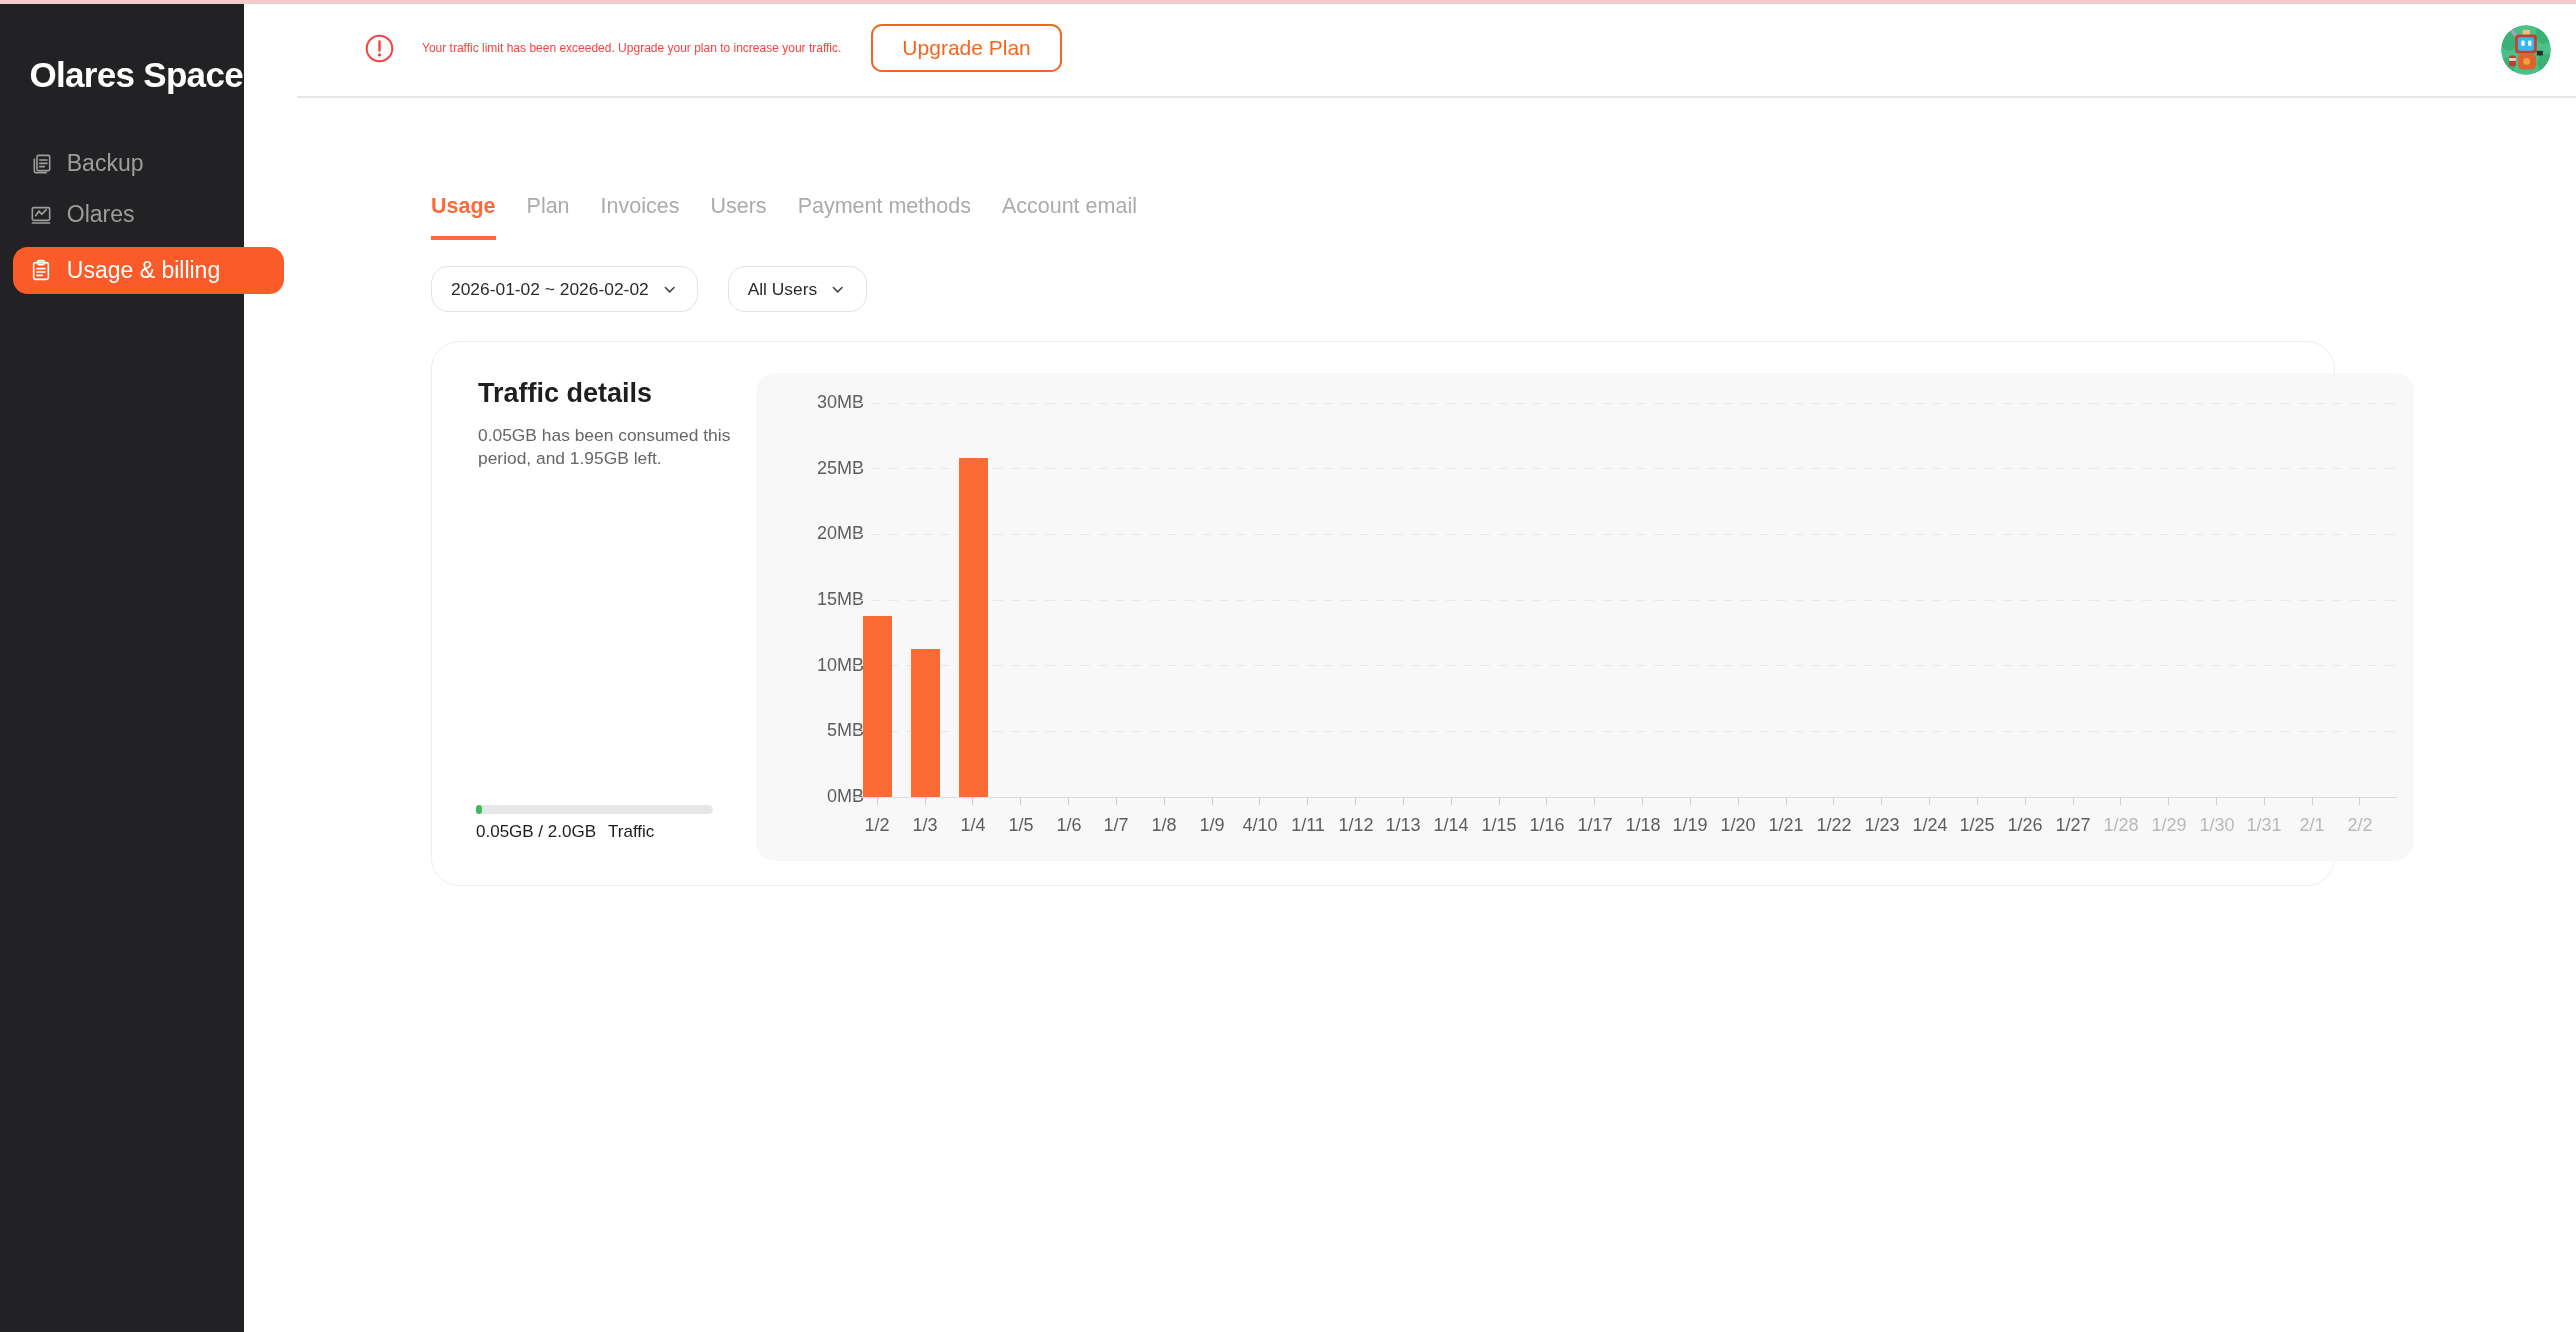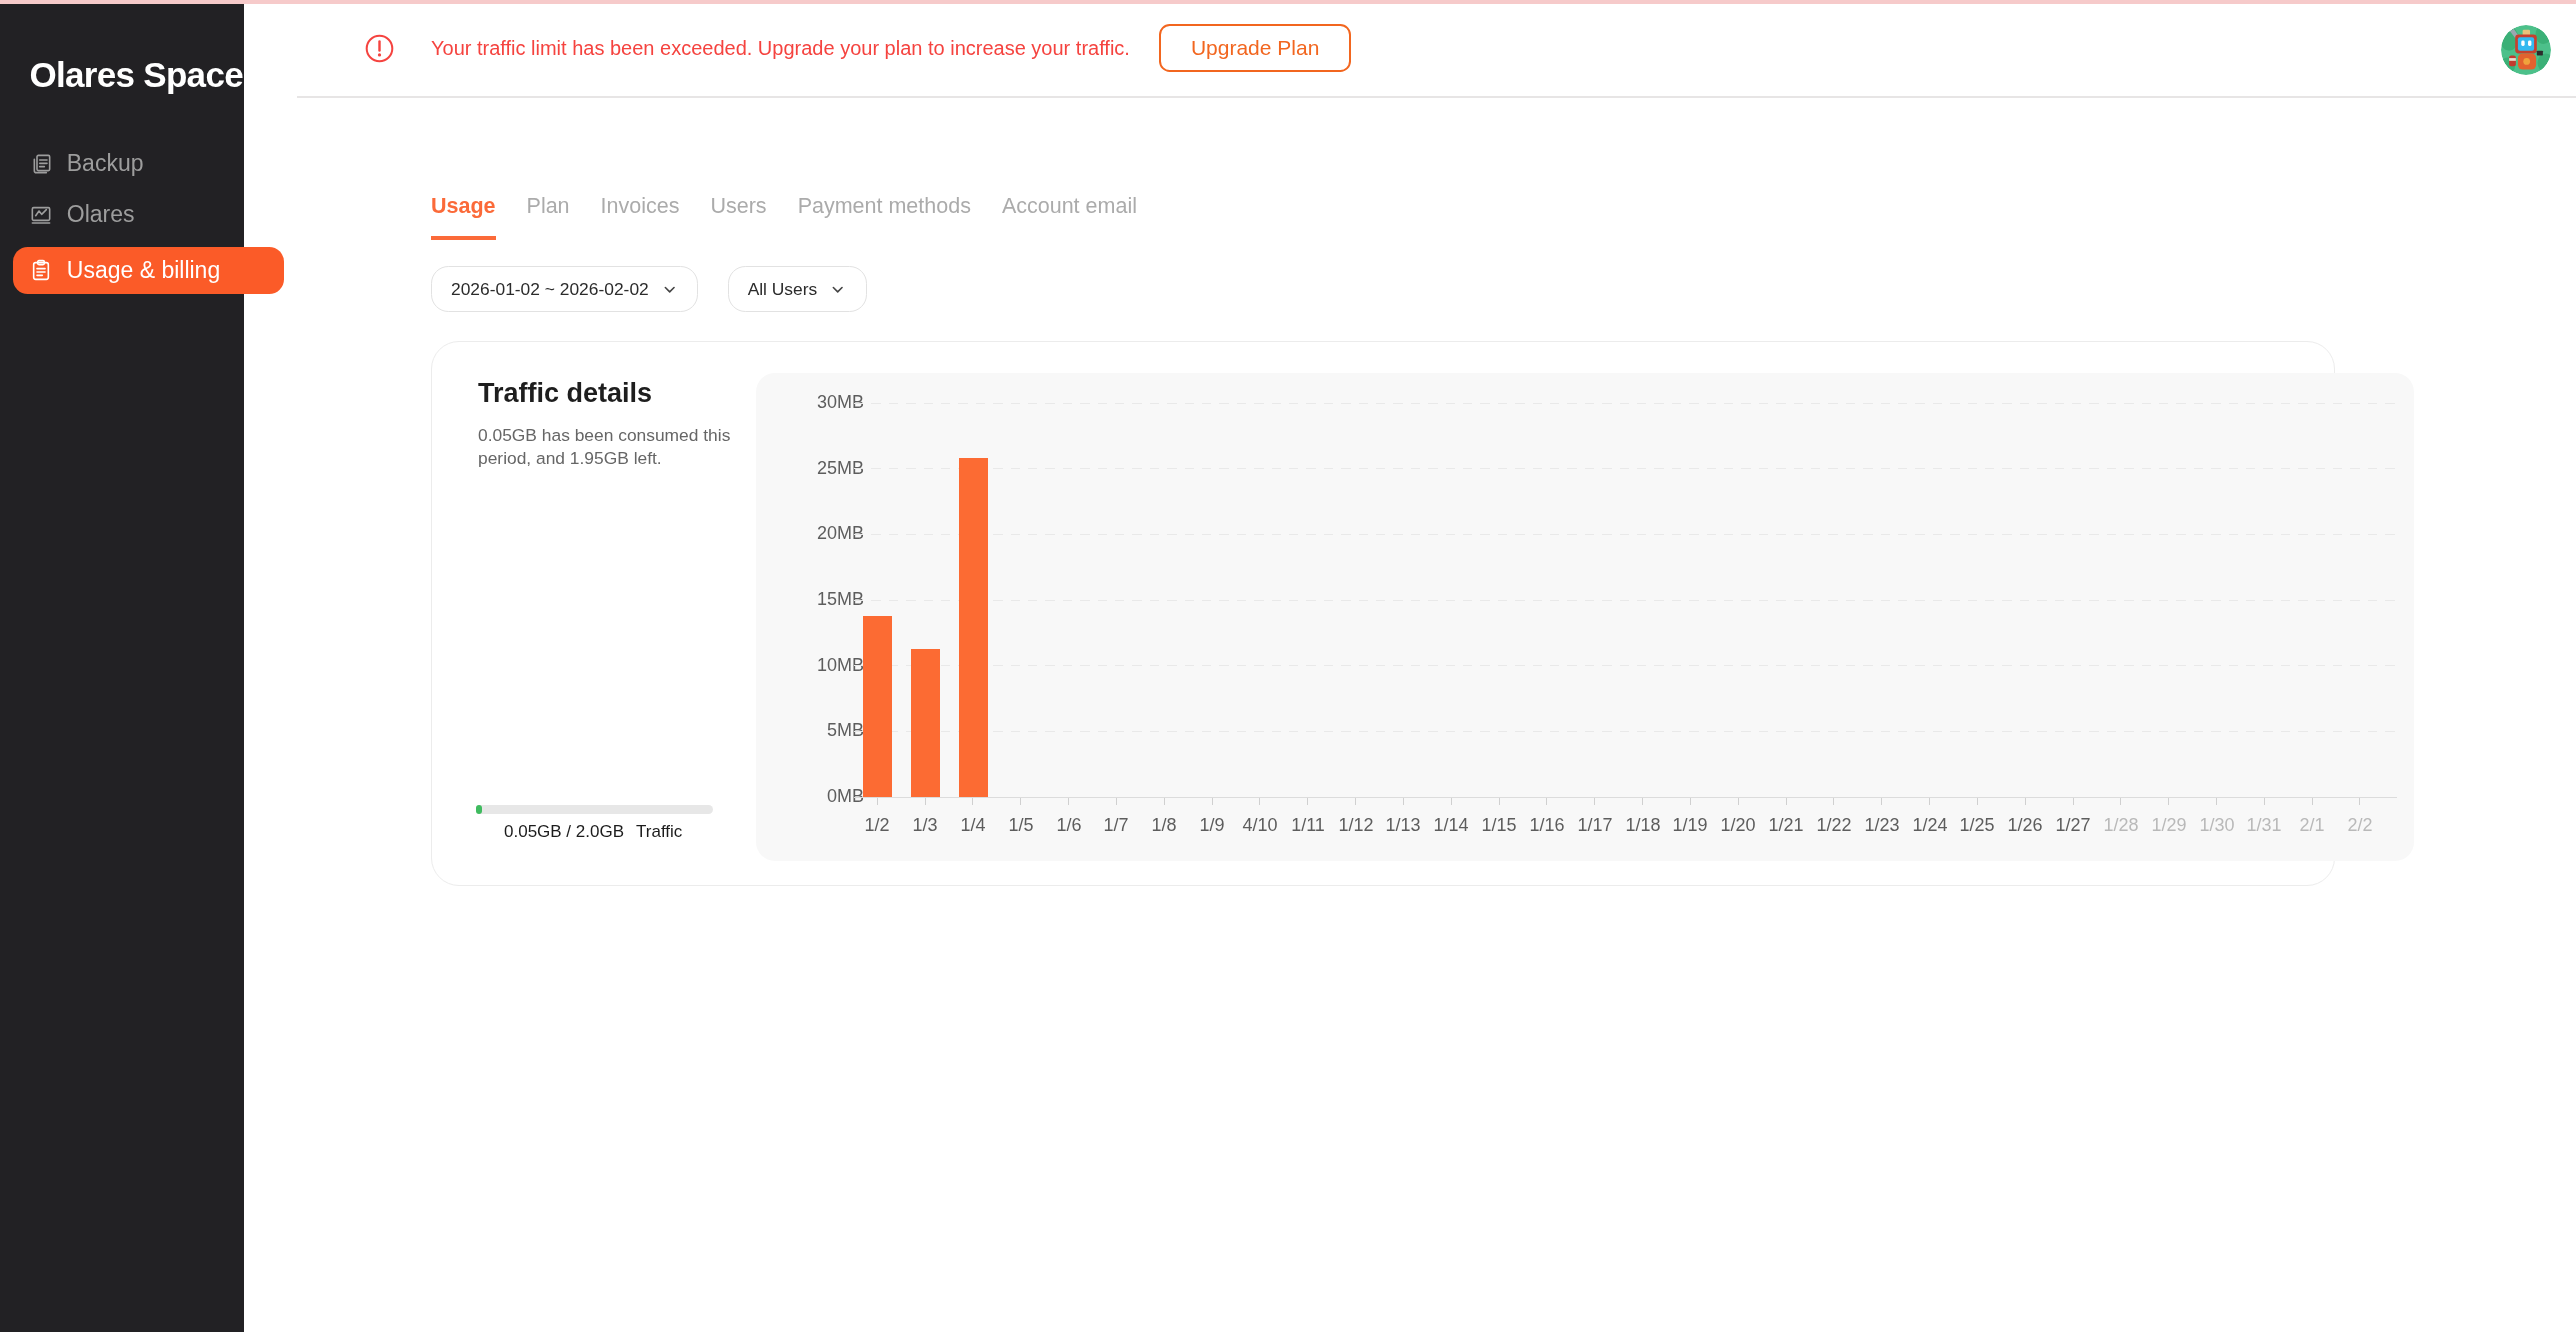--- a/index.html
+++ b/index.html
@@ -11,40 +11,40 @@
   .sidebar{position:absolute;left:0;top:0;width:244px;height:1333px;background:#222124;z-index:10;}
   .logo{position:absolute;left:29.5px;top:55px;color:#fff;font-size:35px;font-weight:800;letter-spacing:-0.7px;}
   .nav{position:absolute;left:0;top:138px;width:297px;}
   .nav-item{display:flex;align-items:center;gap:13.4px;height:51px;margin:0 13.4px;padding:0 16px;color:#9d9d9d;font-size:23px;border-radius:14.8px;cursor:pointer;}
   .nav-item svg{flex:0 0 auto;}
   .nav-item.active{background:#fb5b28;color:#fff;height:47px;margin-top:6.7px;}
 
   
   .banner{position:absolute;left:297px;top:0;width:2279px;height:98px;background:#fff;border-bottom:2px solid #e7e5e5;display:flex;align-items:center;z-index:5;}
   .warn-icon{margin-left:67px;display:flex;}
-  .banner-msg{margin-left:36px;color:#f5433f;font-size:20px;}
+  .banner-msg{margin-left:27px;color:#f5433f;font-size:12px;}
   .upgrade-btn{margin-left:29.5px;height:48px;padding:0 29.5px;background:#fff;border:2px solid #f2661f;border-radius:10.7px;color:#f2661f;font-size:21px;font-weight:500;cursor:pointer;}
   .avatar{position:absolute;right:25.5px;top:25px;width:50px;height:50px;border-radius:50%;overflow:hidden;cursor:pointer;}
 
   
   .main{position:absolute;left:297px;top:100px;width:2279px;height:1233px;background:#fff;}
   .tabs{position:absolute;left:134px;top:94px;display:flex;gap:31px;}
   .tab{font-size:21.5px;color:#ababab;padding-bottom:17.4px;cursor:pointer;}
   .tab.active{color:#fb6a39;font-weight:700;border-bottom:4.7px solid #fb6a39;}
   .filters{position:absolute;left:134px;top:166px;display:flex;gap:29.5px;}
   .select-btn{display:inline-flex;align-items:center;gap:12px;height:46px;padding:0 19px;background:#fff;border:1.3px solid #e2e2e2;border-radius:17.4px;font-size:17.4px;color:#2b2b2b;cursor:pointer;}
   .select-btn svg{margin-top:1.3px;}
 
   
   .card{position:absolute;left:134px;top:241px;width:1904px;height:545px;background:#fff;border:1.3px solid #ececec;border-radius:28px;}
   .card-title{position:absolute;left:46px;top:36px;font-size:27px;font-weight:700;color:#1e1e1e;}
   .card-desc{position:absolute;left:46px;top:82px;width:302px;font-size:17.4px;line-height:23px;color:#666;}
   .progress{position:absolute;left:44px;top:463px;width:237px;height:9.4px;background:#e7e7e7;border-radius:4.7px;}
   .progress-fill{height:9.4px;background:#3fbb5f;border-radius:4.7px;}
-  .usage-line{position:absolute;left:44px;top:480px;font-size:17px;color:#1c1c1c;margin-left:28px;}
+  .usage-line{position:absolute;left:44px;top:480px;font-size:17px;color:#1c1c1c;}
   .usage-line .suffix{margin-left:12px;}
 
   
   .chart-panel{position:absolute;left:324px;top:31px;width:1658px;height:488px;background:#f8f8f8;border-radius:19px;}
   .ylab{position:absolute;left:27px;width:81px;font-size:18px;color:#5d5d5d;text-align:right;}
   .gridline{position:absolute;left:98px;width:1543px;height:1.3px;}
   .gridline.dashed{background:repeating-linear-gradient(90deg,#e9e9e9 0 9.4px,transparent 9.4px 17.4px);}
   .gridline.solid{background:#dcdcdc;}
   .bar{position:absolute;width:29px;background:#fc6b33;}
   .xtick{position:absolute;width:1.3px;height:7.4px;background:#d0d0d0;}

